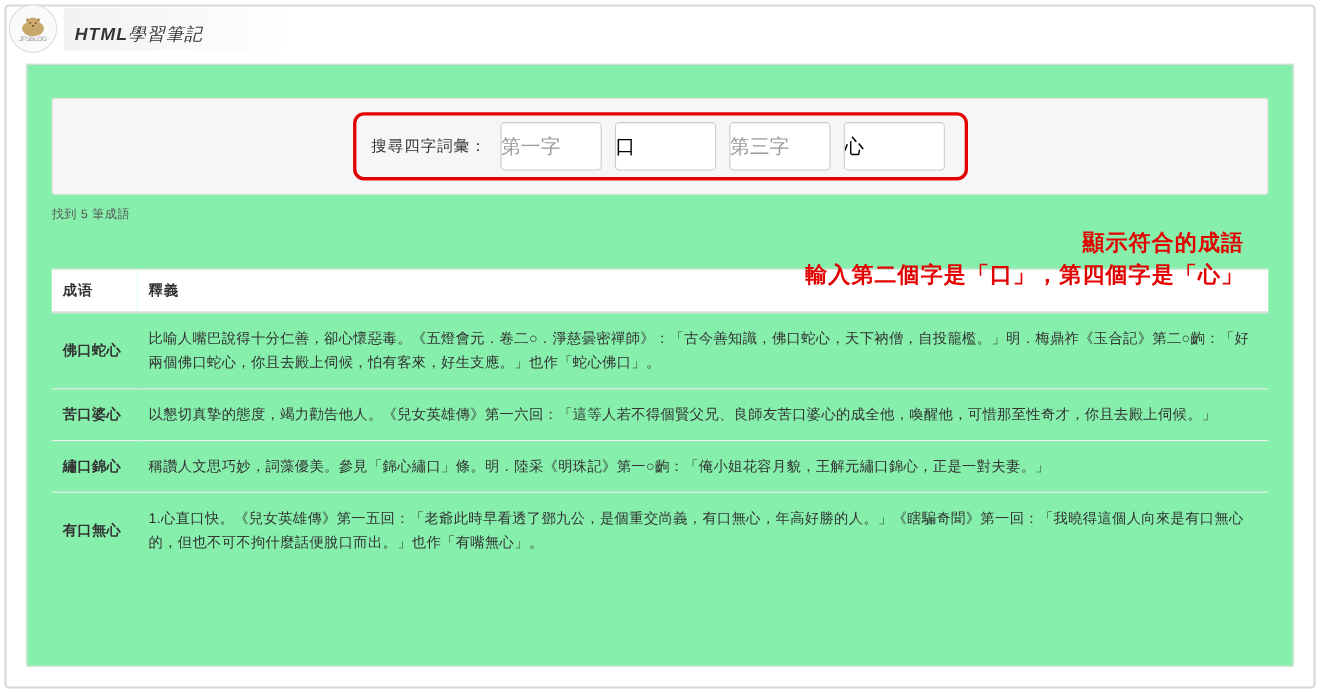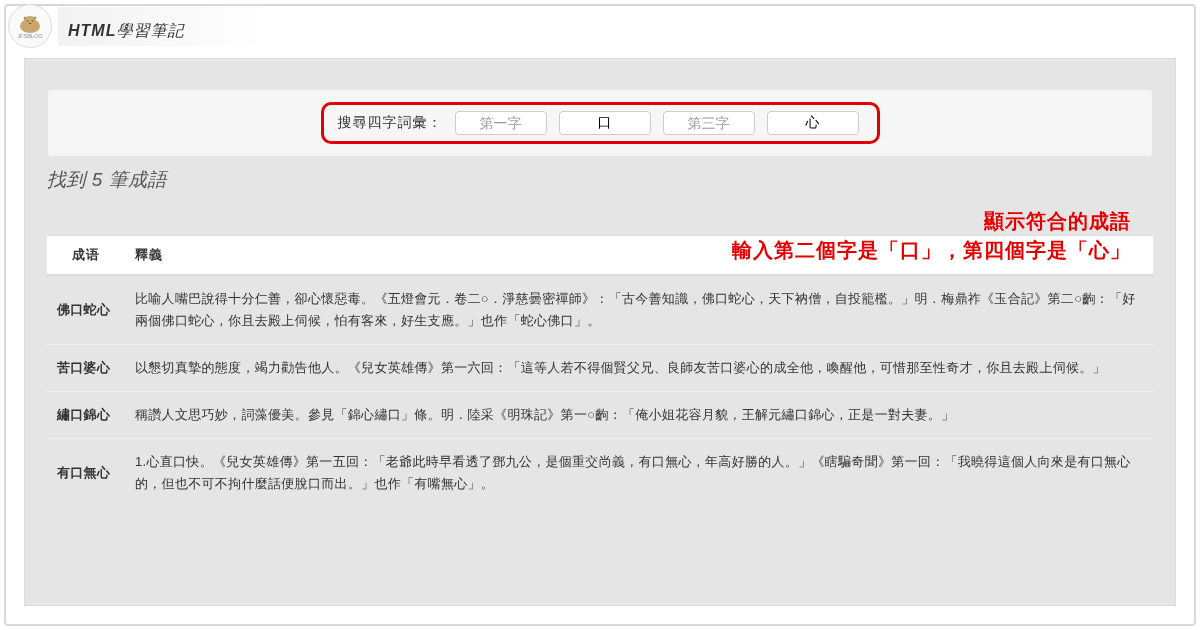--- a/index.html
+++ b/index.html
@@ -51,21 +51,21 @@
       font-style: italic;
     }
 
     .content-frame {
       position: absolute;
       top: 58px;
       left: 24px;
       right: 24px;
       bottom: 24px;
       border: 1px solid #ddd;
-      background: #e5e5e5;
+      background: #86efac;
       padding: 30px 22px 10px 22px;
     }
 
     .search-panel {
       background: #f6f6f6;
       border: 1px solid #e5e5e5;
       border-radius: 3px;
       padding: 12px 0;
       display: flex;
       justify-content: center;
@@ -79,37 +79,35 @@
       gap: 12px;
       background: #f6f6f6;
     }
     .search-label {
       font-size: 14px;
       color: #333;
       letter-spacing: 1px;
     }
     .char-input {
       width: 92px;
-      height: 24px;
+      height: 44px;
       border: 1px solid #ccc;
       border-radius: 4px;
-      text-align: center;
-      font-size: 14px;
+      font-size: 18px;
       background: #fff;
       font-family: inherit;
     }
     .char-input::placeholder { color: #999; }
 
     .result-count {
-      font-size: 19px;
+      font-size: 11px;
       color: #555;
       margin-top: 10px;
       margin-bottom: 4px;
       letter-spacing: 0.5px;
-      font-style: italic;
     }
 
     .annotation {
       position: absolute;
       top: 148px;
       right: 44px;
       color: #e30000;
       font-weight: 700;
       font-size: 20px;
       text-align: right;
@@ -126,21 +124,21 @@
     table.idiom-table th {
       text-align: left;
       padding: 10px 10px;
       border-top: 1px solid #ddd;
       border-bottom: 2px solid #ddd;
       color: #333;
       font-weight: 700;
       background: #fff;
       letter-spacing: 1px;
     }
-    table.idiom-table th:first-child { width: 78px; text-align: center; }
+    table.idiom-table th:first-child { width: 78px; }
     table.idiom-table td {
       padding: 12px 10px;
       border-top: 1px solid #eee;
       vertical-align: middle;
       line-height: 1.7;
       color: #333;
       letter-spacing: 0.3px;
     }
     .idiom-name {
       color: #2e8b3d;

